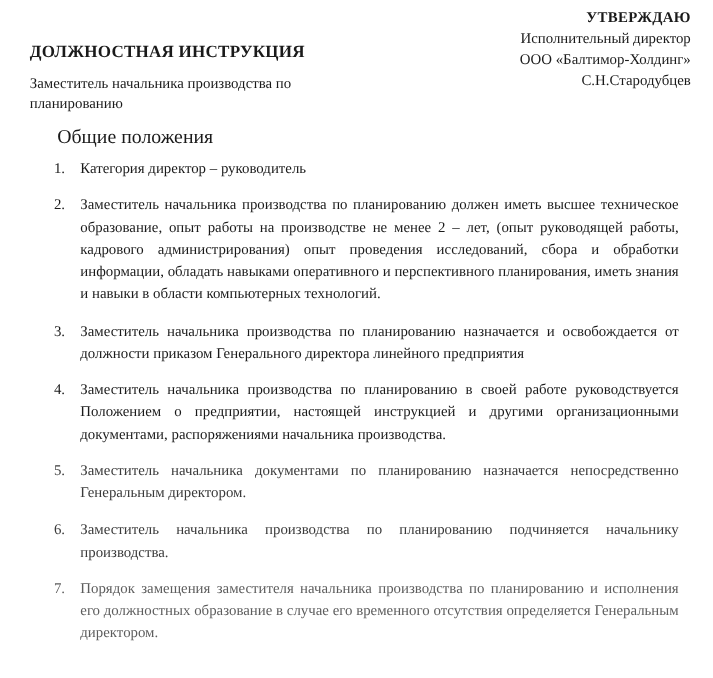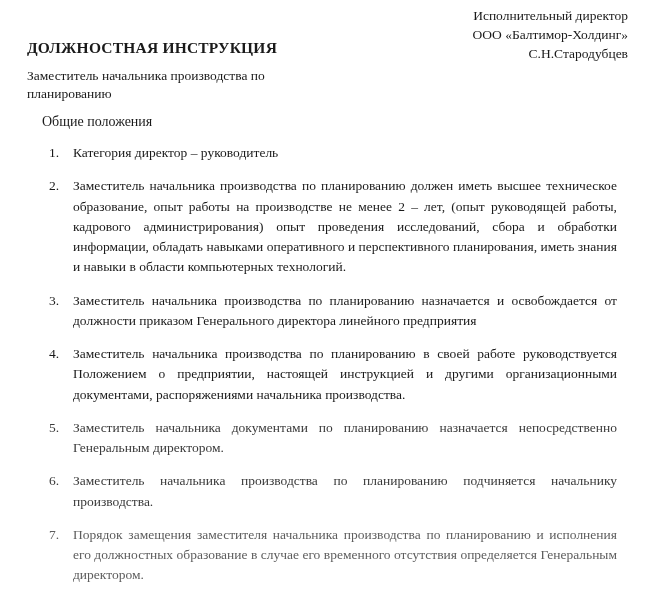--- a/index.html
+++ b/index.html
@@ -50,22 +50,22 @@
   }
   .doc-subtitle {
     font-size: 13.5px;
     line-height: 1.32;
     margin-top: 10px;
     max-width: 268px;
   }
   .section-title {
     position: absolute;
     top: 114px;
-    left: 42px;
-    font-size: 14px;
+    left: 52px;
+    font-size: 18px;
     text-align: center;
   }
   .clauses {
     position: absolute;
     top: 143px;
     left: 49px;
     width: 568px;
   }
   .clause {
     display: flex;
@@ -104,20 +104,21 @@
     background: linear-gradient(to bottom, rgba(255,255,255,0), rgba(255,255,255,0.95));
     pointer-events: none;
   }
 </style>
 </head>
 <body>
 
 <div class="page">
 
   <div class="approval-block">
+    <div class="approval-title">УТВЕРЖДАЮ</div>
     <div class="approval-line">Исполнительный директор</div>
     <div class="approval-line">ООО «Балтимор-Холдинг»</div>
     <div class="approval-line">С.Н.Стародубцев</div>
   </div>
 
   <div class="doc-heading">
     <div class="doc-title">ДОЛЖНОСТНАЯ ИНСТРУКЦИЯ</div>
     <div class="doc-subtitle">Заместитель начальника производства по планированию</div>
   </div>
 

